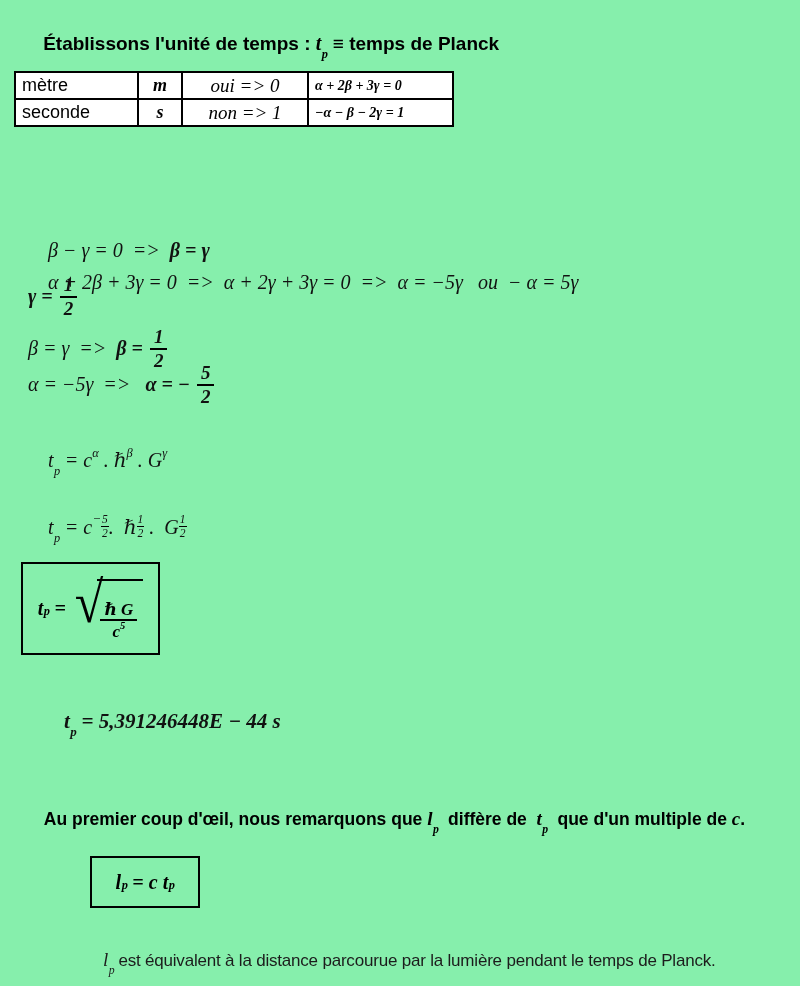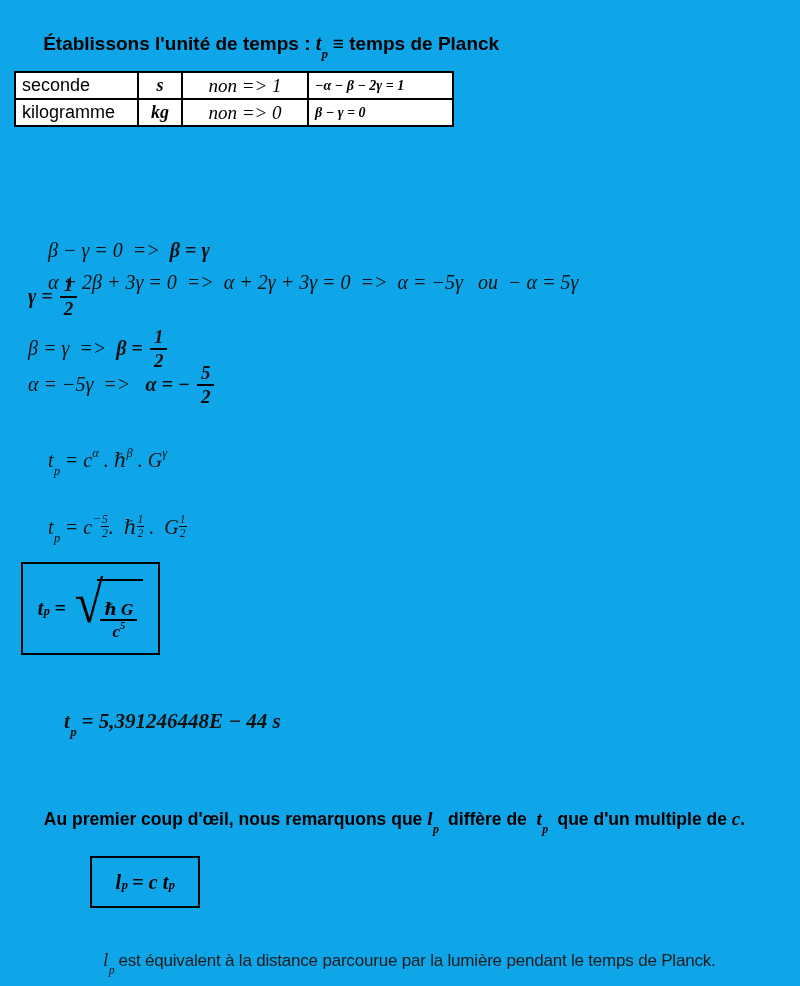--- a/index.html
+++ b/index.html
@@ -1,18 +1,18 @@
 <!DOCTYPE html>
 <html><head>
 <meta charset="utf-8">
 <style>
   * { margin:0; padding:0; box-sizing:border-box; }
   html,body { background:#ffffff; }
   .page {
-    position:relative; width:800px; height:986px; background:#0ea5e9;
+    position:relative; width:800px; height:986px; background:#86efac;
     color:#000; font-family:"Liberation Sans", sans-serif; overflow:hidden;
   }
   .abs { position:absolute; }
 
   
   .m { font-family:"Liberation Serif","DejaVu Serif",serif; font-style:italic; }
   .mb { font-weight:bold; }
   sub.p { font-size:0.62em; font-style:italic; position:relative; top:0.25em; left:0.04em; }
   sup.e { font-size:0.62em; position:relative; top:-0.15em; }
 
@@ -80,30 +80,30 @@
 
 <div class="page">
 
   <div class="abs title">
     <span>Établissons l'unité de temps : </span><span class="m mb"><span>t</span><sub class="p">p</sub></span><span> ≡ temps de Planck</span>
   </div>
 
   <table class="units abs" style="top:71px; left:14px;">
     <tbody>
     <tr>
+      <td class="c1">mètre</td>
+      <td class="c2"><span class="m mb">m</span></td>
+      <td class="c3"><span class="m">oui =&gt; 0</span></td>
+      <td class="c4"><span class="m mb">α + 2β + 3γ = 0</span></td>
+    </tr>
+    <tr>
       <td class="c1">seconde</td>
       <td class="c2"><span class="m mb">s</span></td>
       <td class="c3"><span class="m">non =&gt; 1</span></td>
       <td class="c4"><span class="m mb">−α − β − 2γ = 1</span></td>
-    </tr>
-    <tr>
-      <td class="c1">kilogramme</td>
-      <td class="c2"><span class="m mb">kg</span></td>
-      <td class="c3"><span class="m">non =&gt; 0</span></td>
-      <td class="c4"><span class="m mb">β − γ = 0</span></td>
     </tr>
   </tbody>
     </table>
 
   <div class="abs eq" style="top:216px; left:28px;">
     <span>β − γ = 0  =&gt;  </span><span class="res">β = γ</span>
   </div>
 
   <div class="abs eq" style="top:248px; left:28px;">
     <span>α + 2β + 3γ = 0  =&gt;  α + 2γ + 3γ = 0  =&gt;  α = −5γ   ou  − α = 5γ</span>

